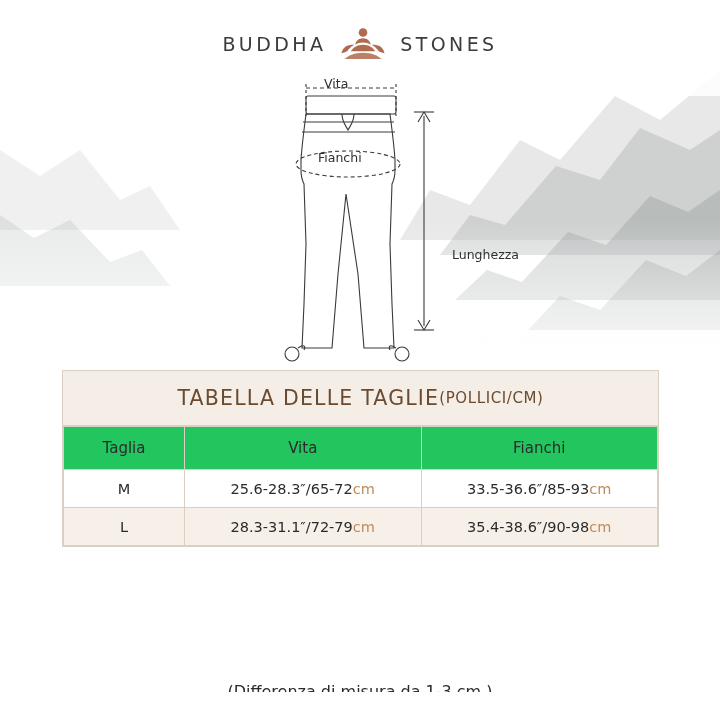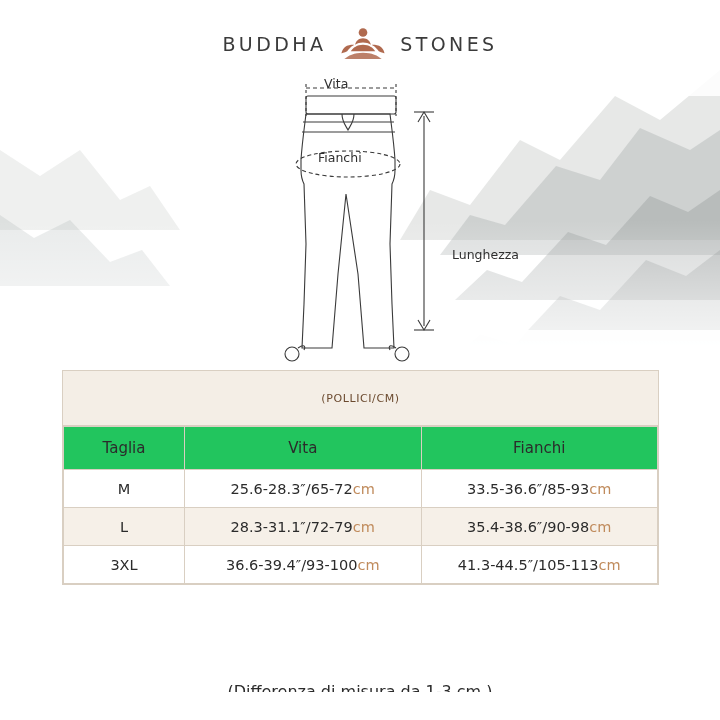--- a/index.html
+++ b/index.html
@@ -92,21 +92,21 @@
     justify-content: center;
     border-bottom: 1px solid #d9cfc2;
   }
   .table-title .t-main {
     font-size: 20.5px;
     letter-spacing: 1.2px;
     color: #6b4a2f;
     font-family: "DejaVu Sans", sans-serif;
   }
   .table-title .t-sub {
-    font-size: 11px;
+    font-size: 15px;
     letter-spacing: 0.6px;
     color: #6b4a2f;
     font-family: "DejaVu Sans", sans-serif;
     text-align: right;
   }
   table.sizes {
     width: 100%;
     border-collapse: collapse;
     table-layout: fixed;
   }
@@ -219,20 +219,21 @@
       <path d="M150 284 C144 280 142 282 144 286"></path>
     </g>
   </svg>
 
   <div class="illus-label lbl-vita">Vita</div>
   <div class="illus-label lbl-fianchi">Fianchi</div>
   <div class="illus-label lbl-lung">Lunghezza</div>
 
   <div class="table-wrap">
     <div class="table-title">
+      <span class="t-main">TABELLA DELLE TAGLIE</span>
       <span class="t-sub">(POLLICI/CM)</span>
     </div>
     <table class="sizes">
       <thead>
         <tr>
           <th class="col-size">Taglia</th>
           <th>Vita</th>
           <th>Fianchi</th>
         </tr>
       </thead>
@@ -240,24 +241,19 @@
         <tr class="odd">
           <td>M</td>
           <td><span>25.6-28.3″/65-72</span><span class="unit-cm">cm</span></td>
           <td><span>33.5-36.6″/85-93</span><span class="unit-cm">cm</span></td>
         </tr>
         <tr class="even">
           <td>L</td>
           <td><span>28.3-31.1″/72-79</span><span class="unit-cm">cm</span></td>
           <td><span>35.4-38.6″/90-98</span><span class="unit-cm">cm</span></td>
         </tr>
-        <tr class="odd">
-          <td>3XL</td>
-          <td><span>36.6-39.4″/93-100</span><span class="unit-cm">cm</span></td>
-          <td><span>41.3-44.5″/105-113</span><span class="unit-cm">cm</span></td>
-        </tr>
       </tbody>
     </table>
   </div>
 
   <div class="footnote">(Differenza di misura da 1-3 cm.)</div>
 
 </div>
 
 </body></html>

